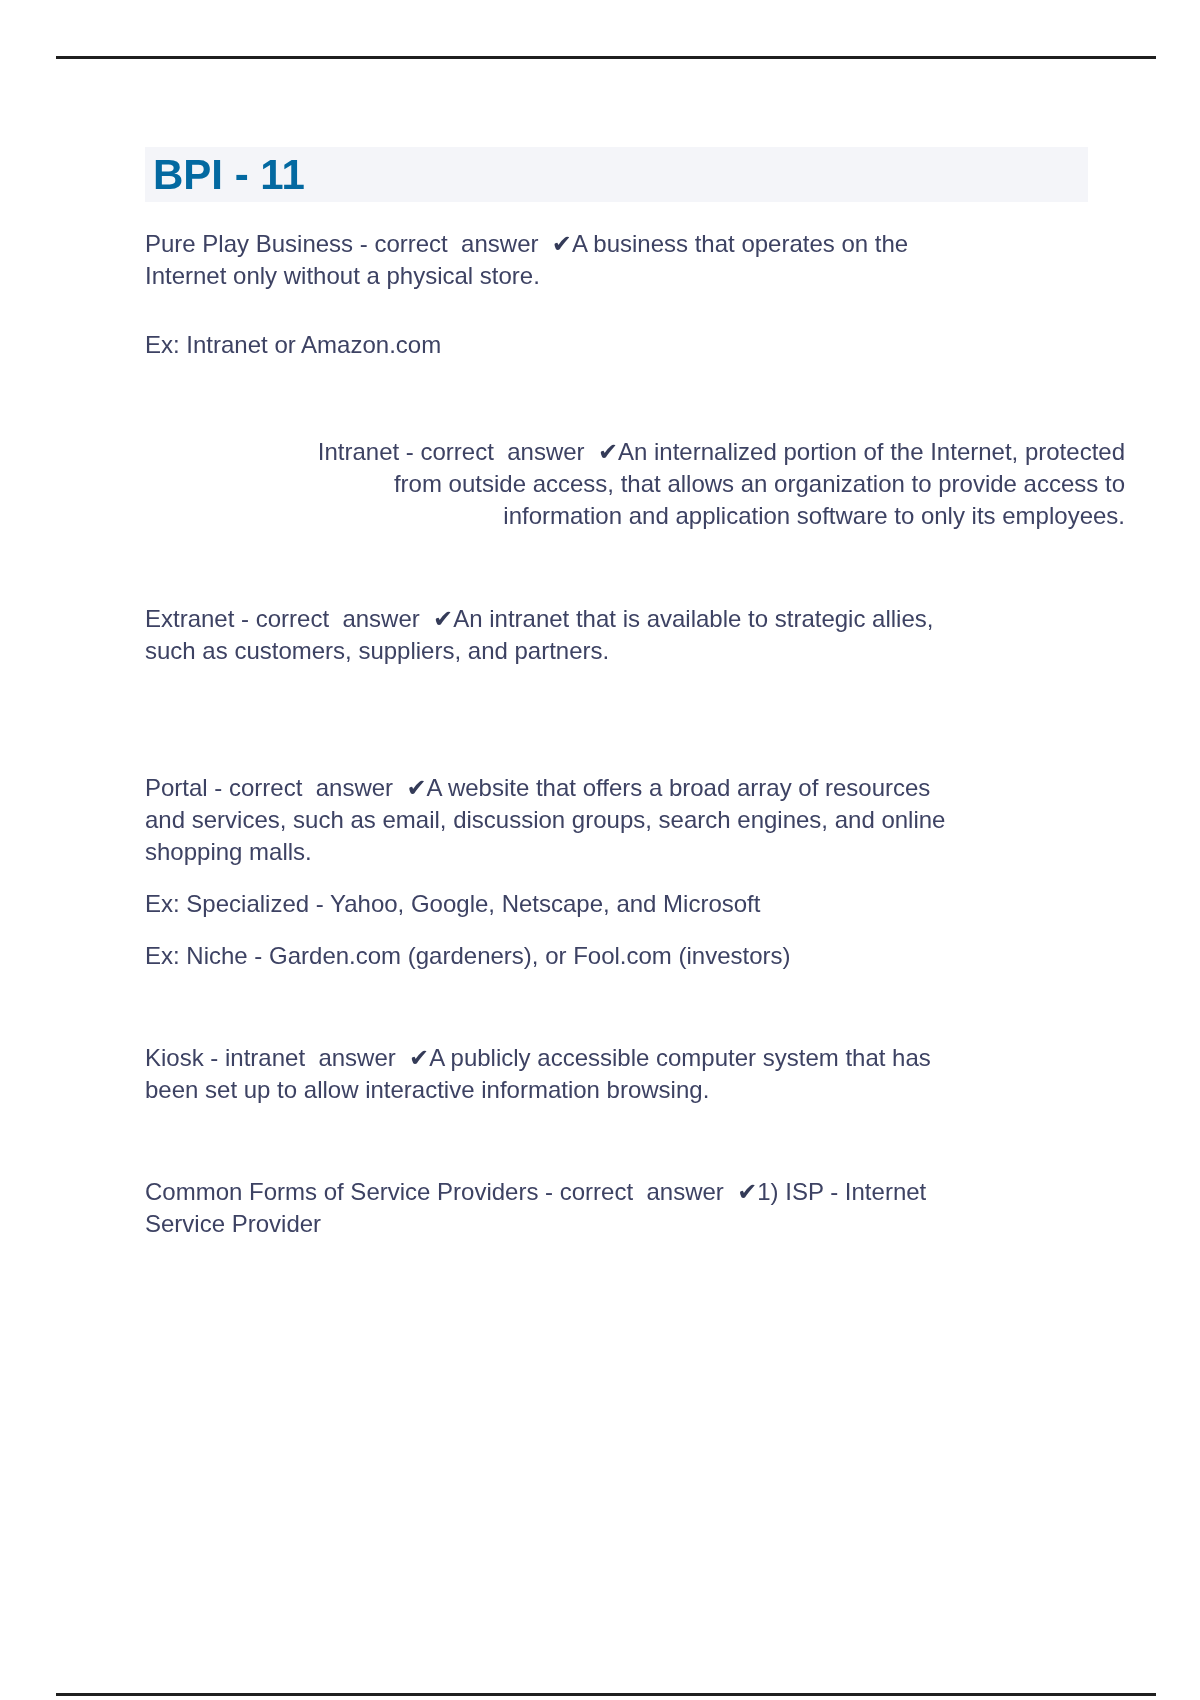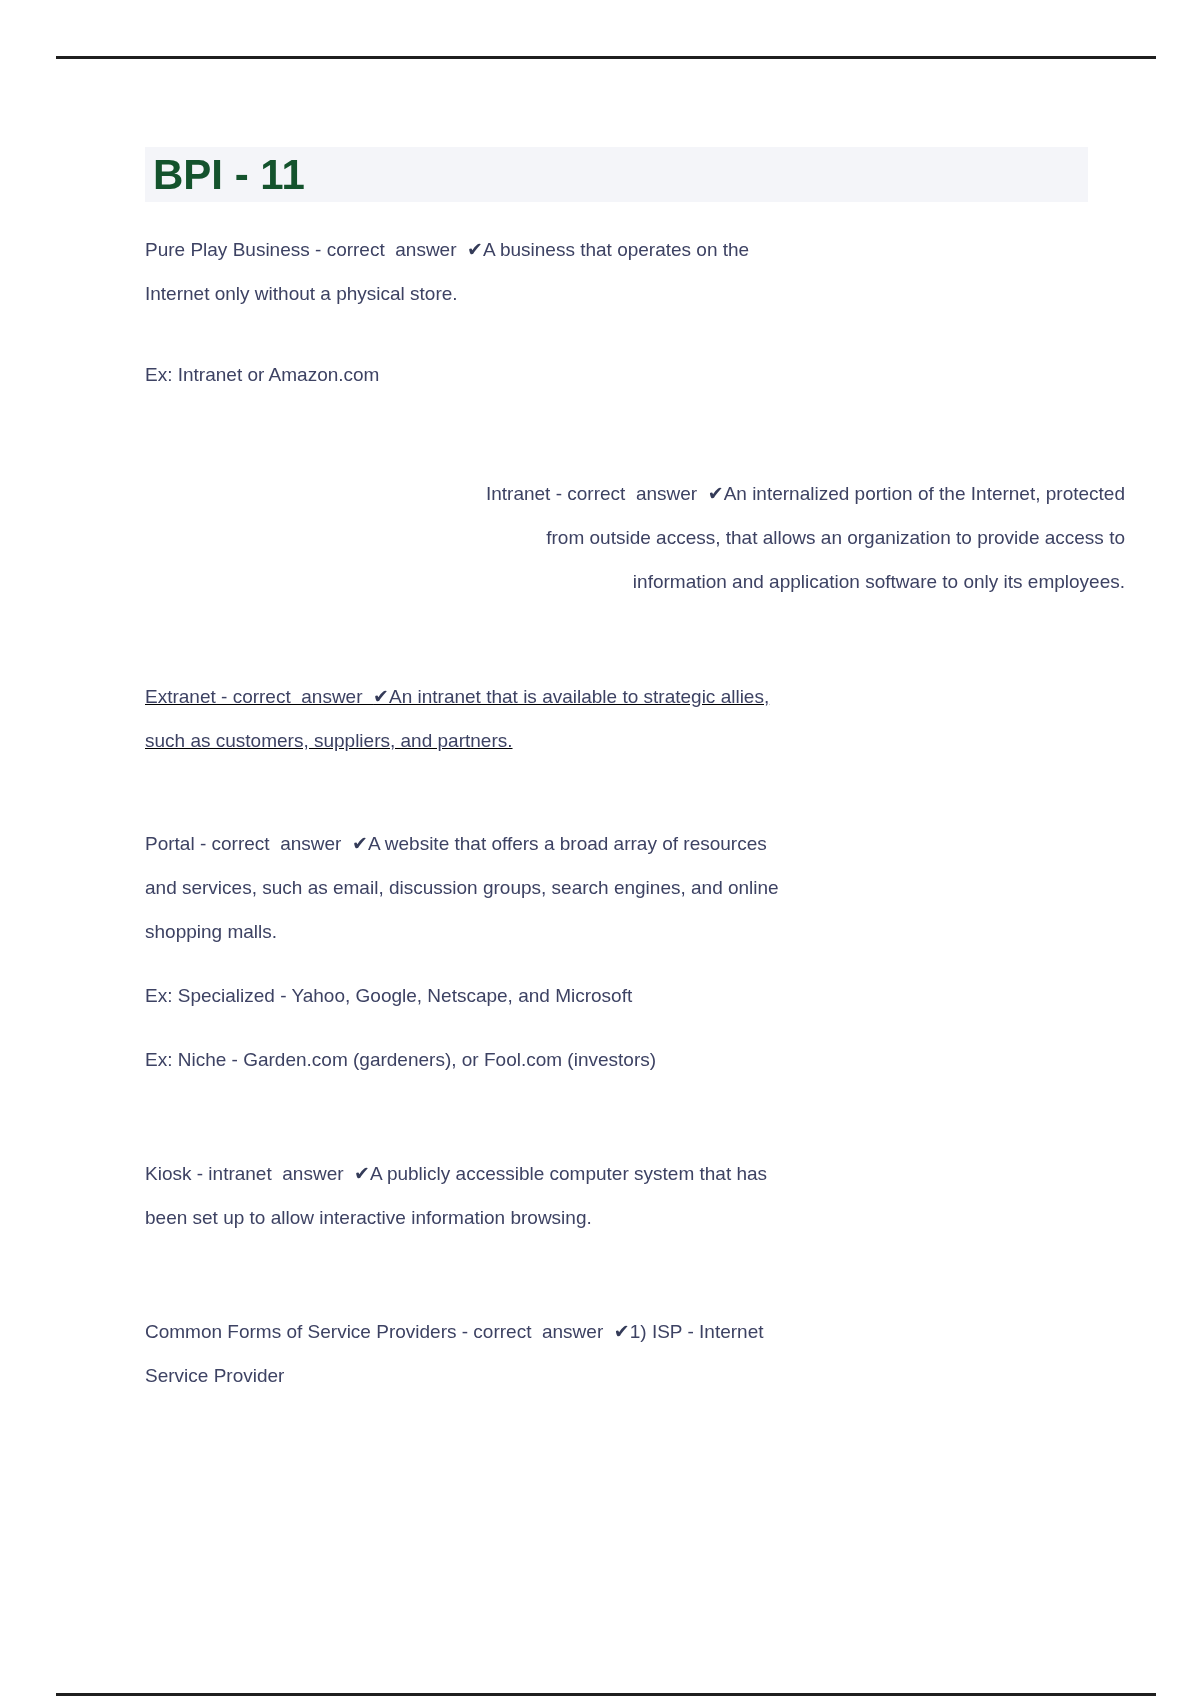--- a/index.html
+++ b/index.html
@@ -34,41 +34,41 @@
     background: #f4f5f9;
     display: flex;
     align-items: center;
     padding-left: 8px;
     box-sizing: border-box;
   }
   .title-band h1 {
     margin: 0;
     font-size: 42px;
     font-weight: bold;
-    color: #14532d;
+    color: #0369a1;
     letter-spacing: 0px;
     text-align: right;
   }
 
   .content {
     position: absolute;
     top: 228px;
     left: 145px;
     width: 980px;
   }
   .qa-block { margin: 0; padding: 0; }
   .qa-block + .qa-block { margin-top: 70px; }
   .qa-block:nth-child(2) { margin-top: 75px; text-align: right; }
-  .qa-block:nth-child(3) { margin-top: 71px; text-decoration: underline; }
-  .qa-block:nth-child(4) { margin-top: 59px; }
+  .qa-block:nth-child(3) { margin-top: 71px; }
+  .qa-block:nth-child(4) { margin-top: 105px; }
 
   .qa-main, .qa-extra {
     margin: 0;
-    font-size: 19px;
-    line-height: 44px;
+    font-size: 24px;
+    line-height: 32px;
     color: #3d4263;
     white-space: pre-wrap;
   }
   .qa-extra { margin-top: 20px; }
   .qa-block:nth-child(1) .qa-extra { margin-top: 37px; }
   .qa-check {
     font-weight: 700;
     color: #343b58;
   }
 </style>

